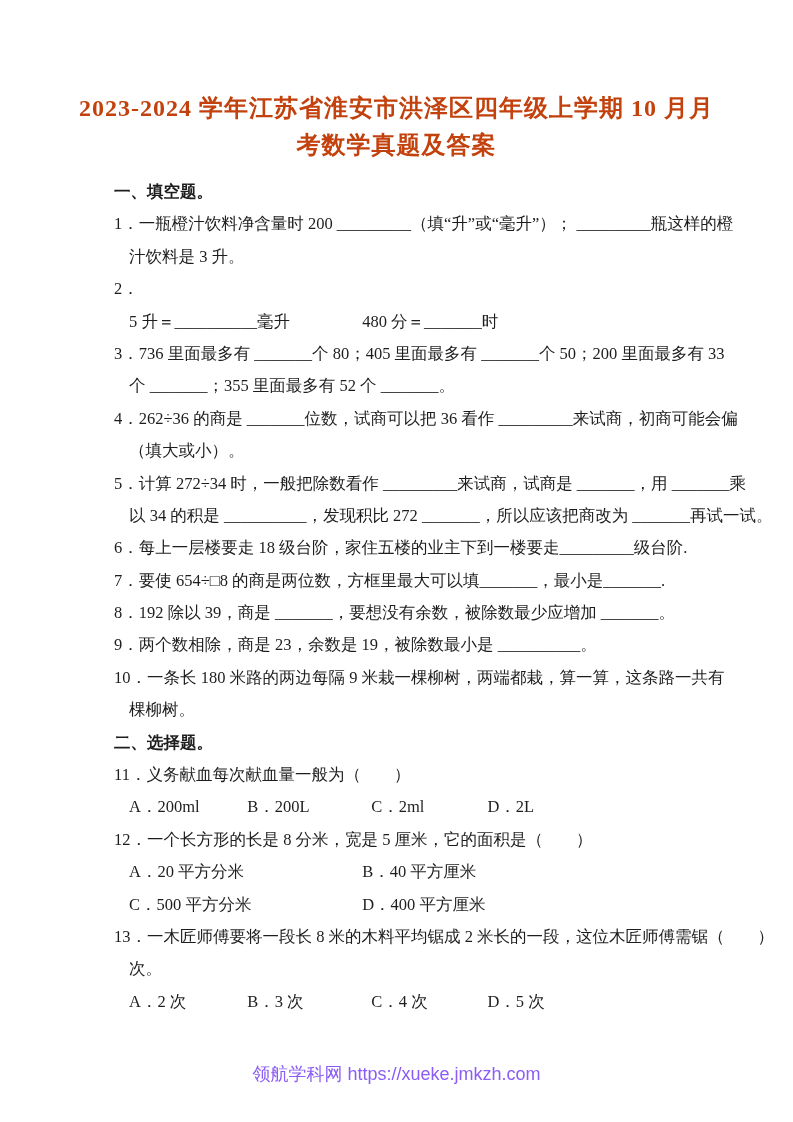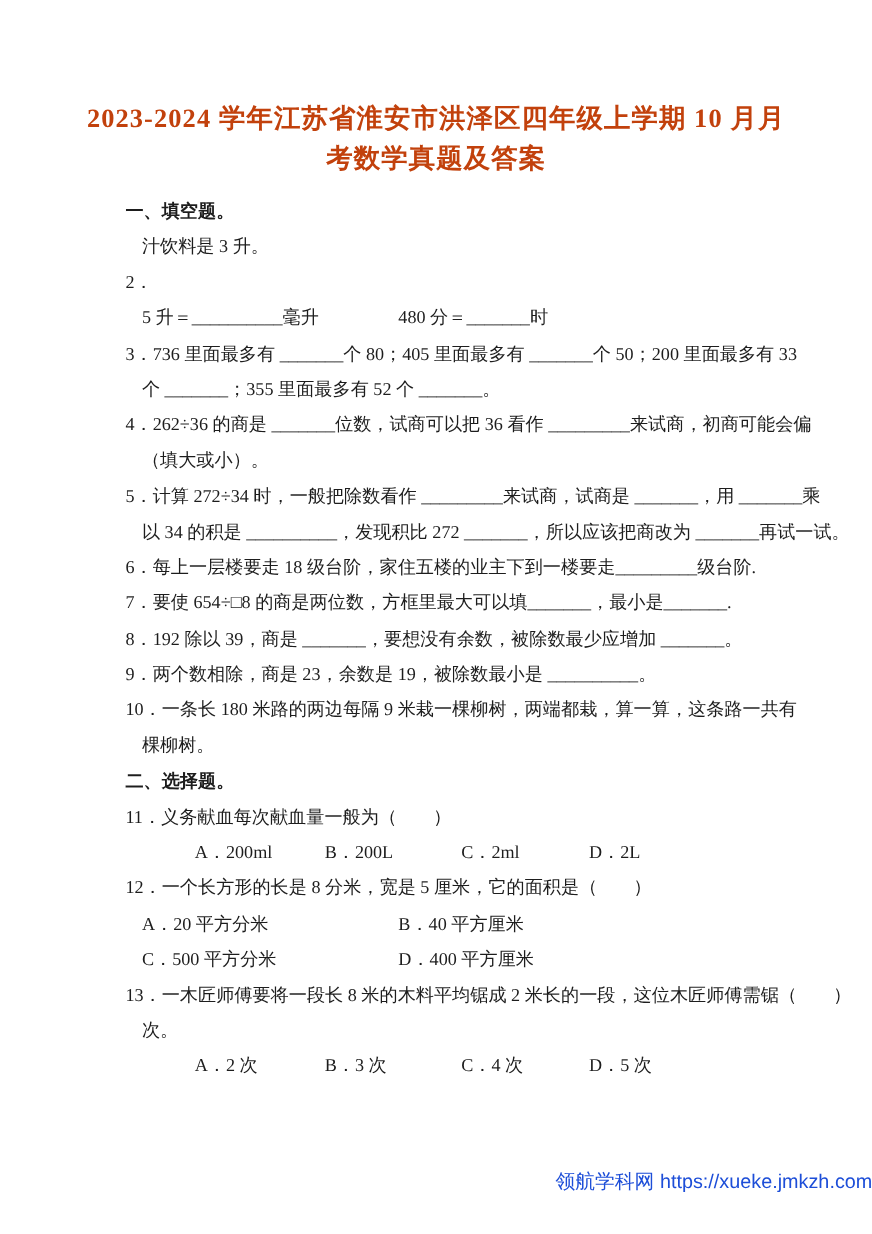--- a/index.html
+++ b/index.html
@@ -31,47 +31,48 @@
     font-size: 16.5px;
   }
   .line {
     height: 32.4px;
     line-height: 32.4px;
     white-space: nowrap;
   }
   .sec-heading { font-weight: bold; }
   .indent { padding-left: 15px; }
   .cols2 .col-l { display: inline-block; width: 229px; }
-  .cols4 .c1 { display: inline-block; width: 114px; margin-left: 48px; }
+  .cols4 .c1 { display: inline-block; width: 114px; }
   .cols4 .c2 { display: inline-block; width: 120px; }
   .cols4 .c3 { display: inline-block; width: 112px; }
   .footer {
     position: absolute;
     top: 1062px; left: 0;
     width: 100%;
-    text-align: right;
+    text-align: center;
     font-family: "Liberation Sans", "DejaVu Sans", sans-serif;
     font-size: 18px;
-    color: #1d4ed8;
+    color: #8b5cf6;
   }
 </style>
 </head>
 <body>
 
 <div class="page">
 
   <div class="title-block">
     <div>2023-2024 学年江苏省淮安市洪泽区四年级上学期 10 月月</div>
     <div>考数学真题及答案</div>
   </div>
 
   <div class="content">
 
     <div class="line sec-heading">一、填空题。</div>
 
+    <div class="line">1．一瓶橙汁饮料净含量时 200 _________（填“升”或“毫升”）； _________瓶这样的橙</div>
     <div class="line indent">汁饮料是 3 升。</div>
 
     <div class="line">2．</div>
     <div class="line indent cols2">
       <span class="col-l">5 升＝__________毫升</span>
       <span>480 分＝_______时</span>
     </div>
 
     <div class="line">3．736 里面最多有 _______个 80；405 里面最多有 _______个 50；200 里面最多有 33</div>
     <div class="line indent">个 _______；355 里面最多有 52 个 _______。</div>

